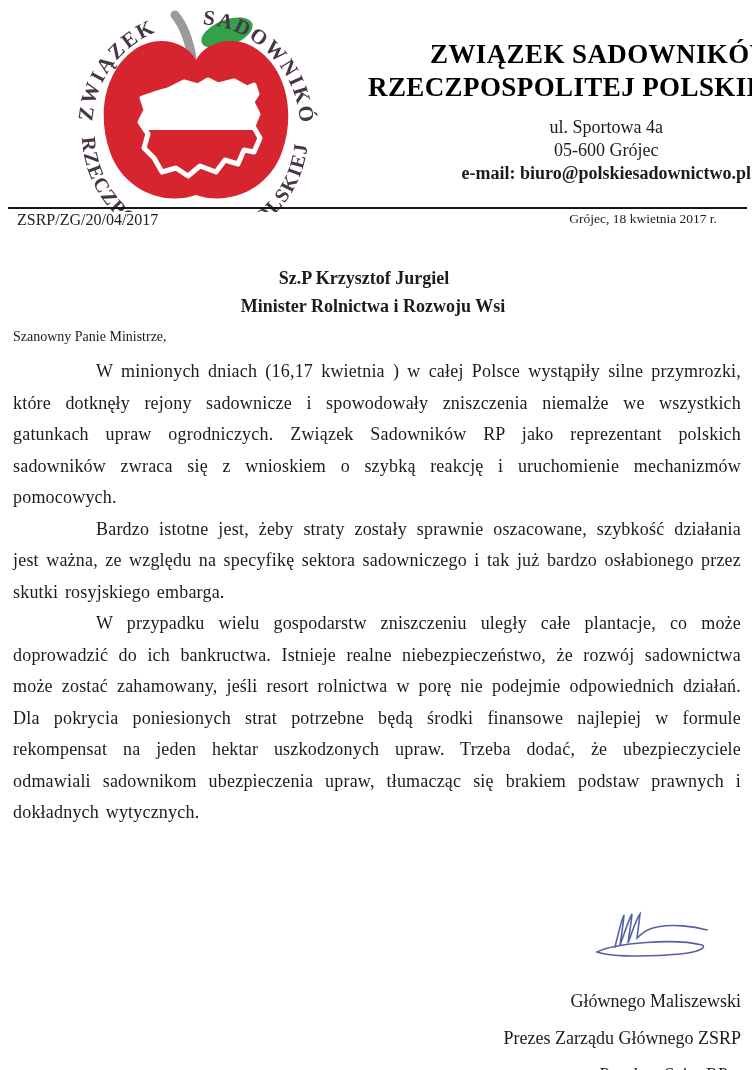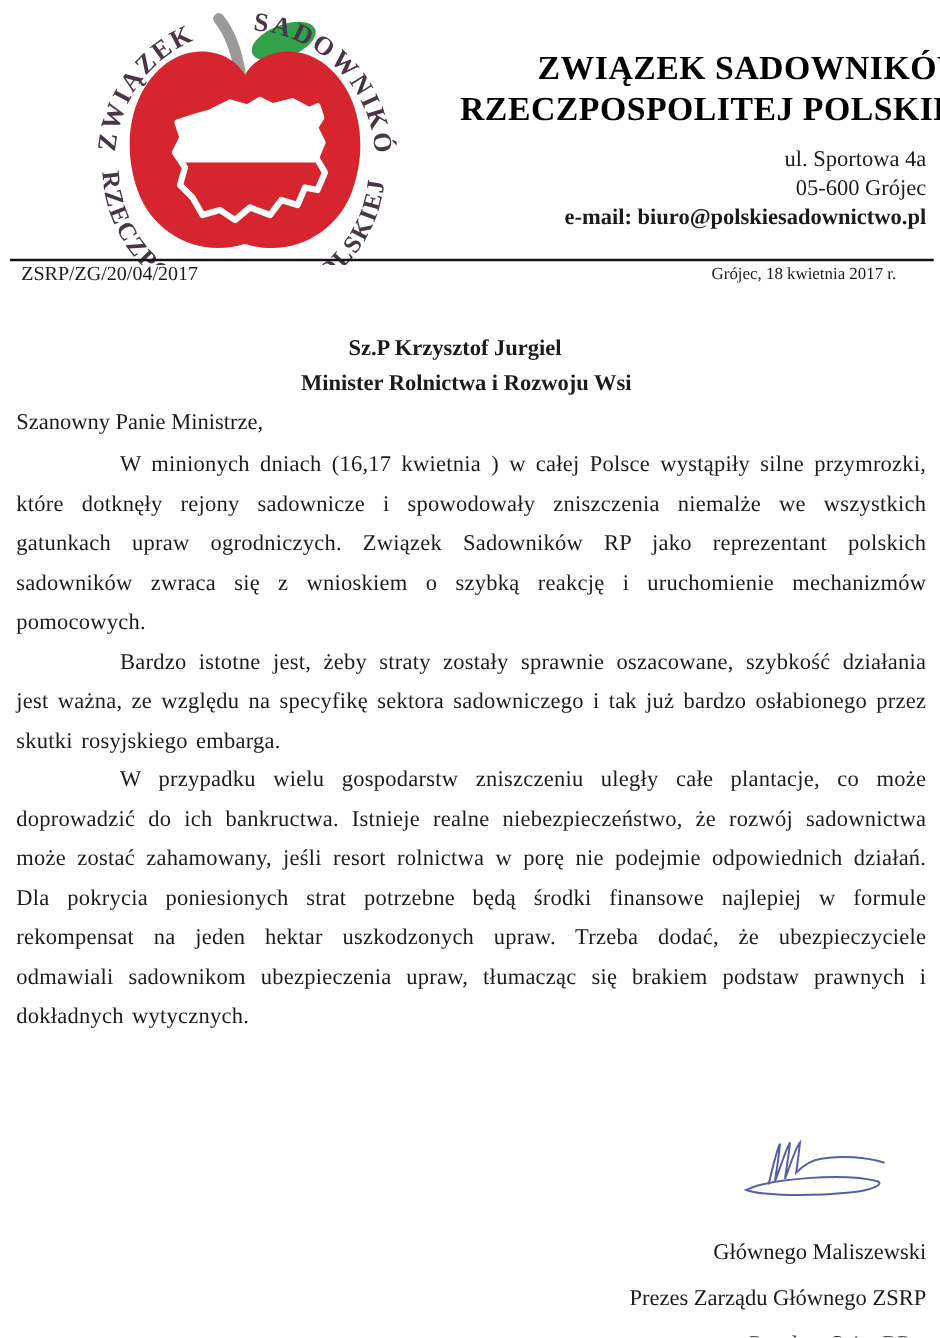--- a/index.html
+++ b/index.html
@@ -31,22 +31,22 @@
     line-height: 33px;
     color: #000;
     letter-spacing: 0.4px;
     white-space: nowrap;
   }
   .org-title .l1 { display: block; padding-left: 62px; }
   .org-title .l2 { display: block; }
 
   .address-block {
     position: absolute;
-    right: 11px; top: 116px;
-    text-align: right;
+    right: 1px; top: 116px;
+    text-align: center;
     font-size: 18px;
     line-height: 23px;
     white-space: nowrap;
   }
   .address-block .email { font-weight: bold; }
 
   .head-rule {
     position: absolute;
     left: 8px; right: 5px; top: 207px;
     border-top: 2px solid #141414;
@@ -74,21 +74,21 @@
     font-weight: bold;
     font-size: 18px;
     line-height: 28px;
     margin-right: 8px;
   }
   .recipient .r1 { display: block; padding-right: 18px; }
   .recipient .r2 { display: block; }
 
   .salutation {
     margin-top: 5px;
-    font-size: 18px;
+    font-size: 14px;
     line-height: 24px;
   }
   .body-paras { margin-top: 7px; }
   .body-paras p {
     margin: 0;
     font-size: 18px;
     line-height: 31.5px;
     text-align: justify;
     text-indent: 83px;
     letter-spacing: 0.2px;

